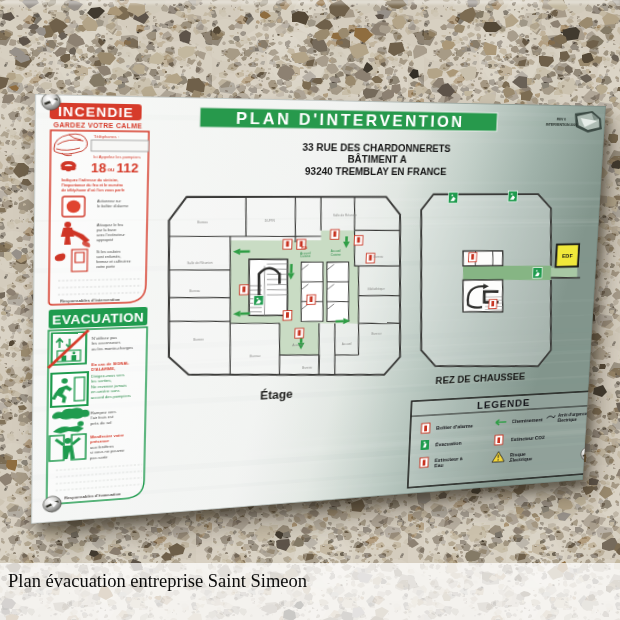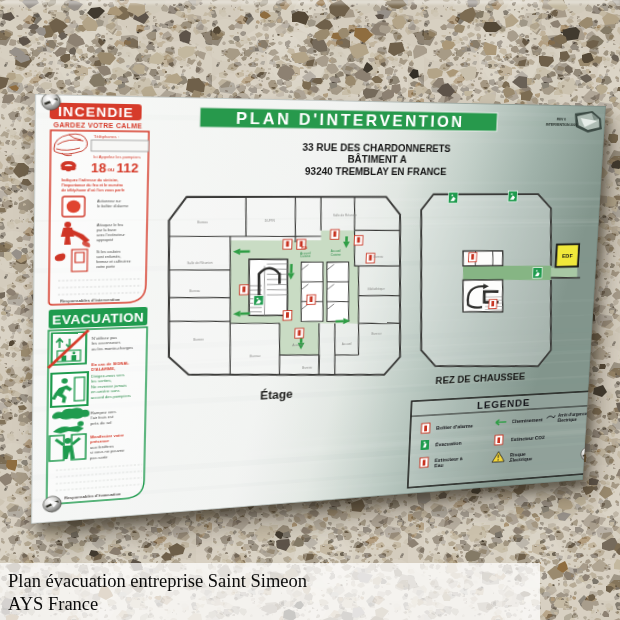--- a/index.html
+++ b/index.html
@@ -1,19 +1,19 @@
 <!DOCTYPE html>
 <html><head><meta charset="utf-8"><style>
 html,body{margin:0;padding:0;width:620px;height:620px;overflow:hidden;background:#ddd6c9;
 font-family:"Liberation Sans",sans-serif;}
 #scene{position:absolute;top:0;left:0;width:620px;height:620px;}
 #wall{position:absolute;top:0;left:0;}
 #plate{position:absolute;top:0;left:0;width:571px;height:432px;transform-origin:0 0;
 transform:matrix3d(1.164012,0.049704,0.000000,0.000271,-0.006327,1.044931,0.000000,0.000095,0.000000,0.000000,1.000000,0.000000,35.000000,94.000000,0.000000,1.000000);box-shadow:5px 9px 10px rgba(55,47,35,0.55), 14px 22px 26px rgba(55,47,35,0.35);}
-#strip{position:absolute;left:0;top:563px;width:540px;height:57px;background:rgba(255,255,255,0.74);
+#strip{position:absolute;left:0;top:563px;width:620px;height:57px;background:rgba(255,255,255,0.74);
 color:#0b0b0b;font-family:"Liberation Serif",serif;}
 #strip .l1{position:absolute;left:8px;top:8px;font-size:18.5px;}
 #strip .l2{position:absolute;left:8px;top:31px;font-size:18.5px;}
 #topedge{position:absolute;top:0;left:0;width:620px;height:4px;background:rgba(255,255,255,0.42);filter:blur(1.5px);}
 </style></head>
 <body>
 <div id="scene">
 
 <svg id="wall" width="620" height="620" viewBox="0 0 620 620">
 <defs>
@@ -1493,14 +1493,13 @@
           <path d="M 569.5 403.5 L 580.5 398.5" stroke="#26261f" stroke-width="2"></path>
           <path d="M 571.5 397 L 580 399.5 L 576.5 404.5 Z" fill="#ffffff" opacity="0.95"></path>
         </g>
 </svg>
 </div>
 
 <div id="strip">
 
 <div class="l1">Plan évacuation entreprise Saint Simeon</div>
 
-<div class="l2">AYS France</div>
 </div>
 </div>
 </body></html>

